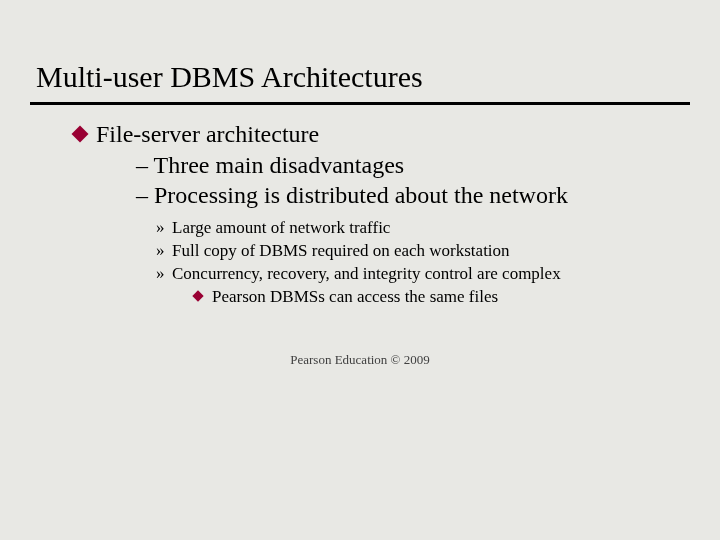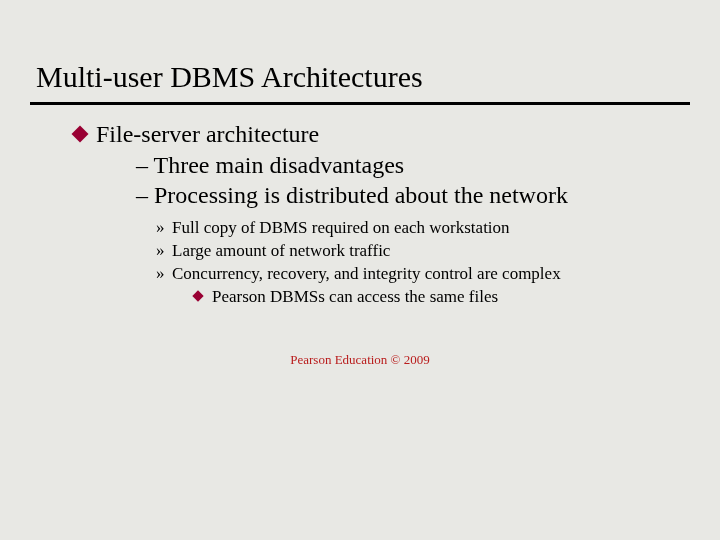--- a/index.html
+++ b/index.html
@@ -90,21 +90,21 @@
     transform: rotate(45deg);
     display: inline-block;
   }
   .footer {
     position: absolute;
     bottom: 36px;
     left: 0;
     width: 720px;
     text-align: center;
     font-size: 13px;
-    color: #b91c1c;
+    color: #404040;
   }
 </style>
 </head>
 <body>
 
 <div class="slide">
 
   <div class="title-wrap">
     <h1 class="title">Multi-user DBMS Architectures</h1>
   </div>
@@ -115,22 +115,22 @@
     <div class="l1">
       <span class="diamond"></span>
       <span>File-server architecture</span>
 
       <div class="l2">
         <span class="l2-line">– Three main disadvantages</span>
         <span class="l2-line">– Processing is distributed about the network</span>
       </div>
 
       <div class="l3-group">
+        <span class="l3">Large amount of network traffic</span>
         <span class="l3">Full copy of DBMS required on each workstation</span>
-        <span class="l3">Large amount of network traffic</span>
         <span class="l3">Concurrency, recovery, and integrity control are complex</span>
         <span class="l4">
           <span class="diamond-sm"></span>
           <span>Pearson DBMSs can access the same files</span>
         </span>
       </div>
 
     </div>
 
   </div>

